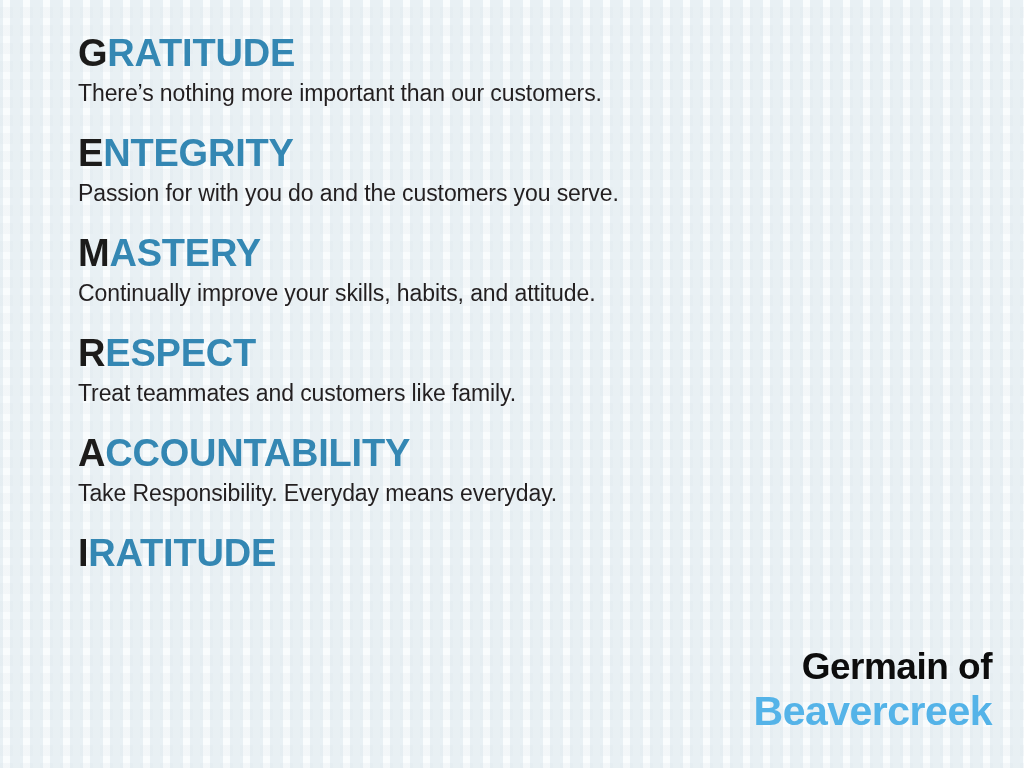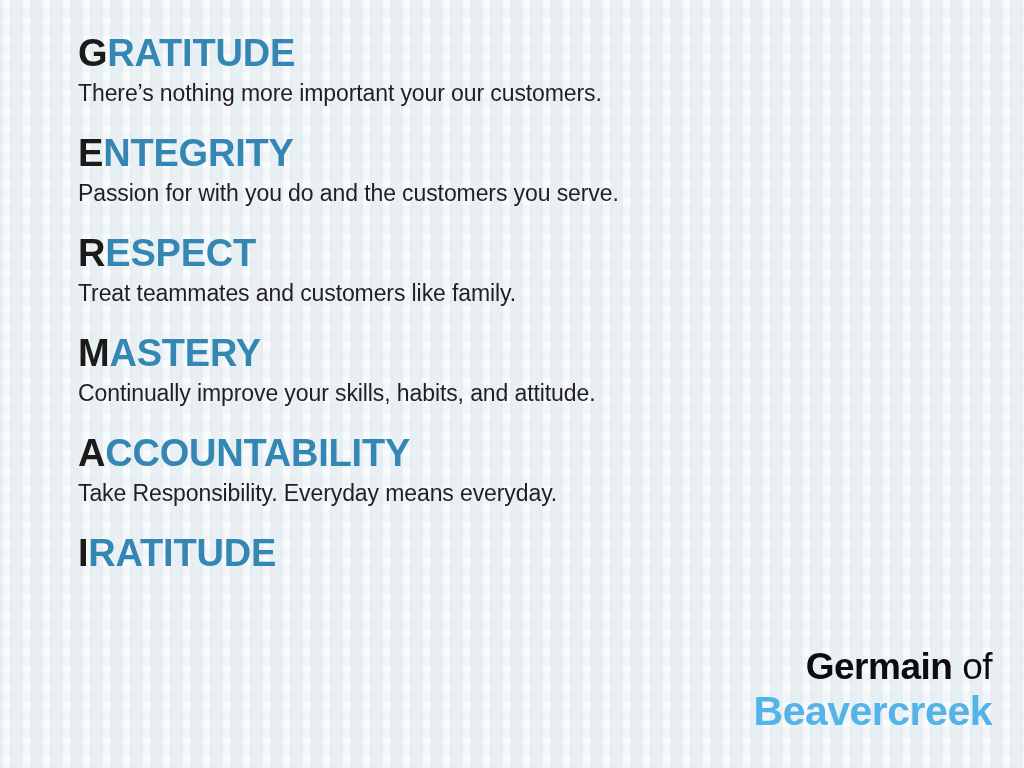--- a/index.html
+++ b/index.html
@@ -120,57 +120,57 @@
     color:#0d0d0d;
     font-weight:normal;
     letter-spacing:-0.5px;
     white-space:nowrap;
   }
   #logo .logo-line1 .brand {
     font-weight:bold;
     margin-top:43px;
   }
   #logo .logo-line1 .of {
-    font-weight:normal;
+    font-weight:bold;
   }
   #logo .logo-line2 {
     font-size:41px;
     line-height:46px;
     font-weight:bold;
     color:#54b3e8;
     letter-spacing:-0.5px;
     white-space:nowrap;
   }
 </style>
 </head>
 <body>
 
 <div id="bg-texture"></div>
 <div id="bg-wash"></div>
 
 <div id="content">
 
   <div class="value-block">
     <div class="value-title"><span class="lead">G</span><span class="rest">RATITUDE</span></div>
-    <div class="value-desc">There’s nothing more important your our customers.</div>
+    <div class="value-desc">There’s nothing more important than our customers.</div>
   </div>
 
   <div class="value-block">
     <div class="value-title"><span class="lead">E</span><span class="rest">NTEGRITY</span></div>
     <div class="value-desc">Passion for with you do and the customers you serve.</div>
   </div>
 
   <div class="value-block">
-    <div class="value-title"><span class="lead">R</span><span class="rest">ESPECT</span></div>
-    <div class="value-desc">Treat teammates and customers like family.</div>
+    <div class="value-title"><span class="lead">M</span><span class="rest">ASTERY</span></div>
+    <div class="value-desc">Continually improve your skills, habits, and attitude.</div>
   </div>
 
   <div class="value-block">
-    <div class="value-title"><span class="lead">M</span><span class="rest">ASTERY</span></div>
-    <div class="value-desc">Continually improve your skills, habits, and attitude.</div>
+    <div class="value-title"><span class="lead">R</span><span class="rest">ESPECT</span></div>
+    <div class="value-desc">Treat teammates and customers like family.</div>
   </div>
 
   <div class="value-block">
     <div class="value-title"><span class="lead">A</span><span class="rest">CCOUNTABILITY</span></div>
     <div class="value-desc">Take Responsibility. Everyday means everyday.</div>
   </div>
 
   <div class="value-block">
     <div class="value-title"><span class="lead">I</span><span class="rest">RATITUDE</span></div>
   </div>

